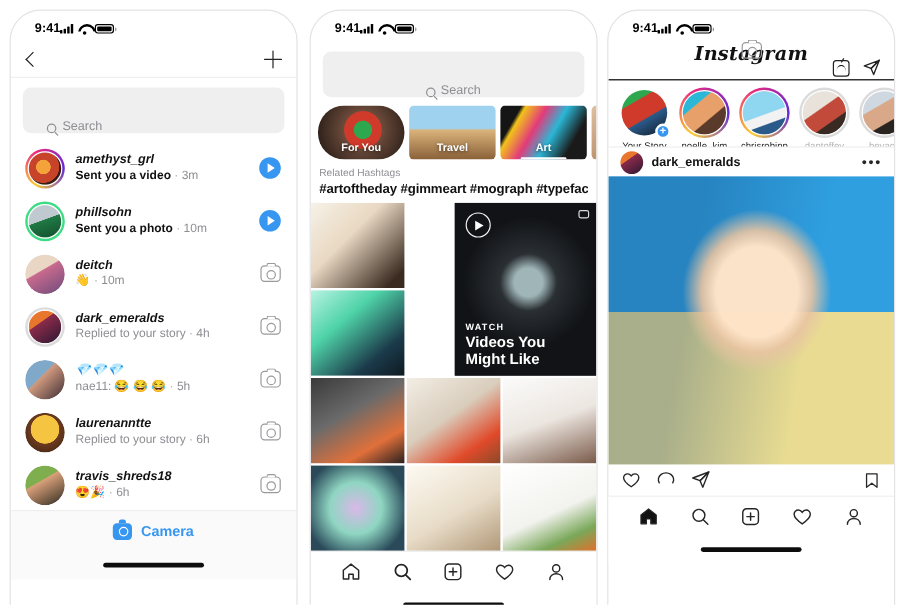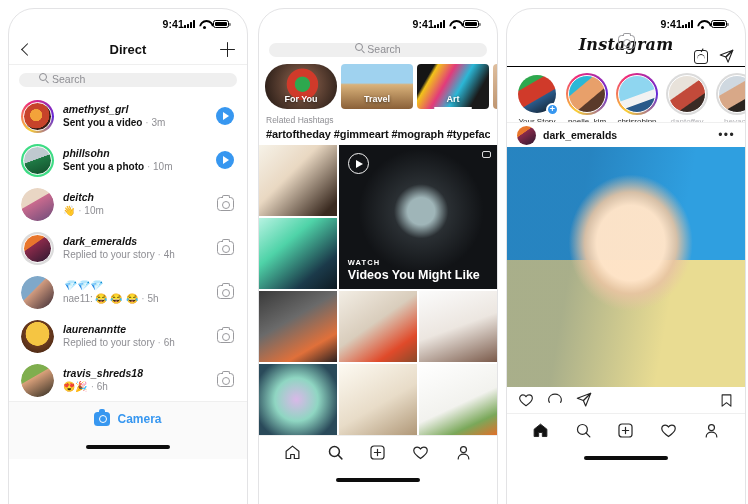--- a/index.html
+++ b/index.html
@@ -15,21 +15,21 @@
     border:1px solid #e3e3e5;
     border-top-left-radius:26px; border-top-right-radius:26px;
     overflow:hidden;
   }
   .phone.p1{ left:8px;  width:240px; }
   .phone.p2{ left:258px;width:240px; }
   .phone.p3{ left:506px;width:240px; }
 
   
   .statusbar{ height:26px; display:flex; align-items:center;
-    justify-content:flex-end; padding:4px 18px 0 20px; }
+    justify-content:flex-start; padding:4px 18px 0 20px; }
   .sb-time{ font-size:10.5px; font-weight:bold; color:#000; letter-spacing:.1px;}
   .sb-right{ display:flex; align-items:center; gap:3.5px; }
   .sig{ display:flex; align-items:flex-end; gap:1px; height:8px;}
   .sig i{ display:block; width:2px; background:#000; border-radius:.5px;}
   .sig i:nth-child(1){height:3px;} .sig i:nth-child(2){height:4.5px;}
   .sig i:nth-child(3){height:6px;} .sig i:nth-child(4){height:8px;}
   .wifi{ width:11px; height:8px; position:relative; }
   .wifi:before{ content:""; position:absolute; left:0; top:0; width:11px; height:11px;
      border:2.2px solid #000; border-radius:50%; clip-path:polygon(0 0,100% 0,100% 42%,0 42%);}
   .wifi:after{ content:""; position:absolute; left:4px; top:6px; width:3px;height:3px;
@@ -45,22 +45,22 @@
      font-size:13px; font-weight:bold; color:#111; }
   .chev-back{ width:9px;height:9px;border-left:1.6px solid #222;border-bottom:1.6px solid #222;
      transform:rotate(45deg); margin-left:2px; cursor:pointer; z-index:2;}
   .plus-btn{ margin-left:auto; z-index:2; width:15px;height:15px; position:relative; cursor:pointer;}
   .plus-btn:before,.plus-btn:after{content:"";position:absolute;background:#222;border-radius:1px;}
   .plus-btn:before{left:0;right:0;top:6.7px;height:1.6px;}
   .plus-btn:after{top:0;bottom:0;left:6.7px;width:1.6px;}
 
   
   .searchwrap{ padding:8px 10px 7px 10px; }
-  .searchbox{ height:14px; background:#efefef; border-radius:7px;
-     display:flex; align-items:flex-start; gap:5px; padding:0 20px; cursor:text;}
+  .searchbox{ height:38px; background:#efefef; border-radius:7px;
+     display:flex; align-items:flex-end; gap:5px; padding:0 20px; cursor:text;}
   .searchbox.centered{ justify-content:center; gap:4px; }
   .mag{ width:8px;height:8px;border:1.3px solid #8e8e93;border-radius:50%;position:relative;flex:none;}
   .mag:after{content:"";position:absolute;right:-3px;bottom:-2px;width:4px;height:1.3px;background:#8e8e93;
      transform:rotate(45deg);border-radius:1px;}
   .search-ph{ font-size:10.5px; color:#8e8e93; }
 
   
   .dmlist{ height:307px; overflow:hidden; }
   .dmrow{ display:flex; align-items:center; gap:9px; padding:5.5px 12px; cursor:pointer;}
   .ava{ width:33px;height:33px;border-radius:50%; flex:none; position:relative; overflow:hidden;}
@@ -183,21 +183,20 @@
             <i></i>
             <i></i>
           </div>
         <div class="wifi"></div>
         <div class="batt"></div>
       </div>
     </div>
 
     <div class="navbar">
       <div class="chev-back"></div>
-      <div class="nav-title">Direct</div>
       <div class="plus-btn"></div>
     </div>
 
     <div class="searchwrap">
       <div class="searchbox">
         <span class="mag"></span>
         <span class="search-ph">Search</span>
       </div>
     </div>
 
@@ -333,21 +332,21 @@
         <div class="cat partial" style="background: linear-gradient(140deg, rgb(224, 192, 160), rgb(168, 122, 82));"></div>
       </div>
 
     <div class="hashwrap">
       <div class="hash-caption">Related Hashtags</div>
       <div class="hash-list">#artoftheday  #gimmeart  #mograph  #typeface  #artis</div>
     </div>
 
     <div class="grid" id="exploregrid">
         <div class="tile" style="background: linear-gradient(135deg, rgb(246, 242, 232), rgb(233, 216, 194) 40%, rgb(58, 42, 32) 90%);"></div>
-        <div class="tile vid" style="background: radial-gradient(circle at 52% 46%, rgb(159, 181, 184) 0px, rgb(159, 181, 184) 12%, rgb(42, 47, 51) 24%, rgb(17, 19, 22) 55%), linear-gradient(120deg, rgb(21, 21, 21), rgb(35, 35, 35));">
+        <div class="tile vid" style="background: radial-gradient(circle at 52% 46%, rgb(159, 181, 184) 0px, rgb(159, 181, 184) 12%, rgb(42, 47, 51) 24%, rgb(17, 19, 22) 55%), linear-gradient(120deg, rgb(21, 21, 21), rgb(35, 35, 35)); margin-left: 40px;">
           <div class="play-ring"></div>
           <div class="sml-cam"></div>
           <div class="vid-meta">
             <div class="vid-kicker">WATCH</div>
             <div class="vid-title">Videos You Might Like</div>
           </div>
         </div>
         <div class="tile" style="background: linear-gradient(140deg, rgb(183, 243, 226), rgb(79, 211, 168) 35%, rgb(27, 58, 74) 75%, rgb(14, 26, 34));"></div>
         <div class="tile" style="background: linear-gradient(150deg, rgb(58, 58, 58), rgb(106, 106, 106) 40%, rgb(224, 112, 58) 75%, rgb(42, 32, 32));"></div>
         <div class="tile" style="background: linear-gradient(145deg, rgb(242, 237, 228), rgb(217, 205, 188) 45%, rgb(224, 74, 42) 78%, rgb(138, 74, 42));"></div>

